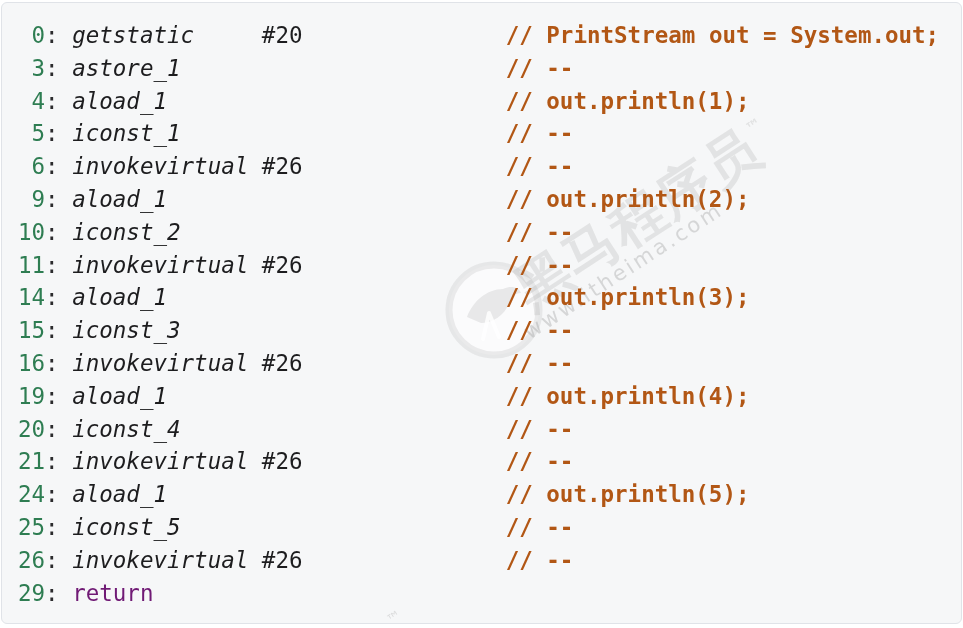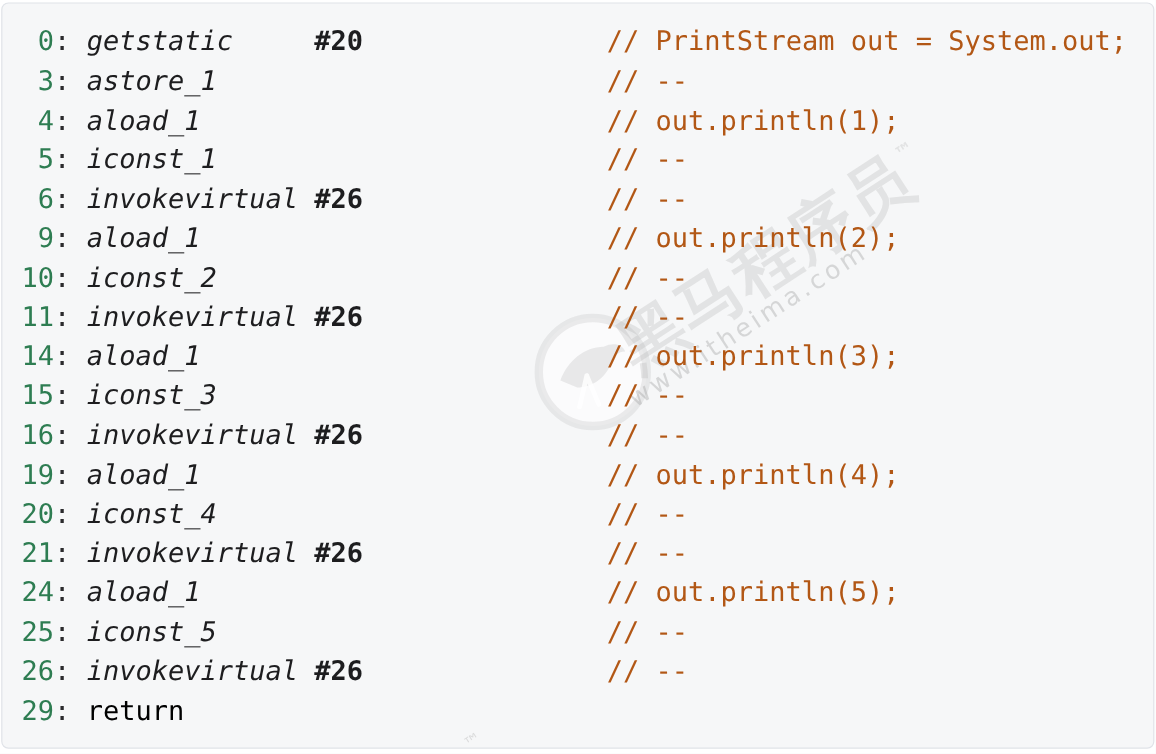--- a/index.html
+++ b/index.html
@@ -43,23 +43,23 @@
     position:relative;margin:0;
     padding:16px 0 0 16px;
     font-family:"DejaVu Sans Mono","Liberation Mono",monospace;
     font-size:22.5px;line-height:32.8px;
     white-space:pre;
     color:#1d1d1f;
   }
   .tok-num{color:#2e7d52;}
   .tok-colon{color:#2b2b2d;}
   .tok-instr{color:#1d1d1f;font-style:italic;}
-  .tok-operand{color:#1d1d1f;font-weight:bold;}
-  .tok-comment{color:#b25715;}
-  .tok-return{color:#000000;}
+  .tok-operand{color:#1d1d1f;}
+  .tok-comment{color:#b25715;font-weight:bold;}
+  .tok-return{color:#701a75;}
 </style>
 </head>
 <body>
 
 <div class="code-block">
 
   <svg class="wm wm-logo" viewBox="0 0 110 110" xmlns="http://www.w3.org/2000/svg">
     <circle cx="55" cy="55" r="45" fill="rgba(255,255,255,0.55)" stroke="rgba(150,150,150,0.16)" stroke-width="7"></circle>
     <path d="M28 62 C34 46 48 34 64 34 C72 30 80 32 82 38 C76 38 72 42 70 48 C66 60 54 68 42 68 Z" fill="rgba(150,150,150,0.18)"></path>
     <path d="M50 58 L44 84 M50 58 L60 82" stroke="rgba(255,255,255,0.8)" stroke-width="4" fill="none" stroke-linecap="round"></path>

